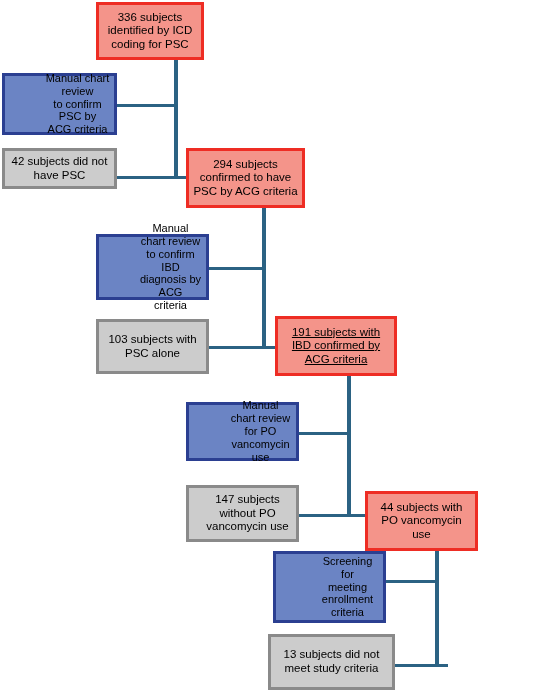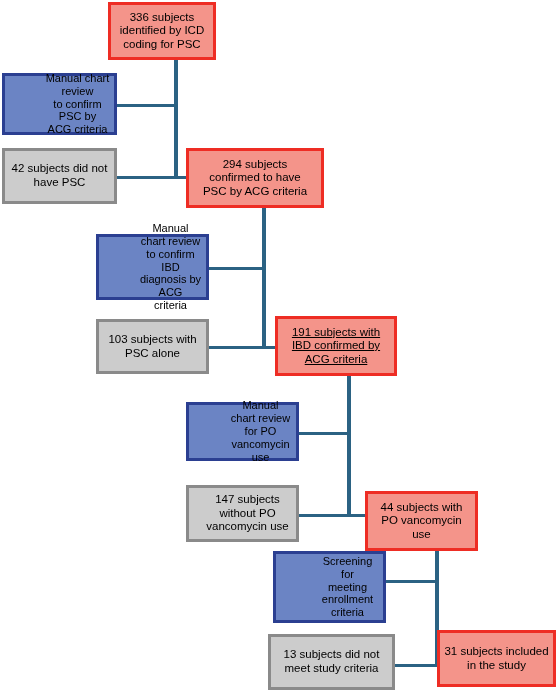--- a/index.html
+++ b/index.html
@@ -63,38 +63,38 @@
   <div class="conn h" style="left:209px;top:346px;width:68px;"></div>
 
   <div class="conn v" style="left:347px;top:375px;height:140px;"></div>
   <div class="conn h" style="left:299px;top:432px;width:50px;"></div>
   <div class="conn h" style="left:299px;top:514px;width:70px;"></div>
 
   <div class="conn v" style="left:435px;top:538px;height:128px;"></div>
   <div class="conn h" style="left:386px;top:580px;width:51px;"></div>
   <div class="conn h" style="left:386px;top:664px;width:62px;"></div>
 
-  <div class="node cohort" style="left:108px;top:2px;width:108px;height:58px;">
+  <div class="node cohort" style="left:96px;top:2px;width:108px;height:58px;">
     <span class="lbl">336 subjects
 identified by ICD
 coding for PSC</span>
   </div>
 
   <div class="node process" style="left:2px;top:73px;width:115px;height:62px;">
     <span class="lbl">Manual chart review
 to confirm PSC by
 ACG criteria</span>
   </div>
 
-  <div class="node exclude" style="left:2px;top:148px;width:115px;height:56px;">
+  <div class="node exclude" style="left:2px;top:148px;width:115px;height:41px;">
     <span class="lbl">42 subjects did not
 have PSC</span>
   </div>
 
-  <div class="node cohort" style="left:186px;top:148px;width:138px;height:60px;">
+  <div class="node cohort" style="left:186px;top:148px;width:119px;height:60px;">
     <span class="lbl">294 subjects
 confirmed to have
 PSC by ACG criteria</span>
   </div>
 
   <div class="node process" style="left:96px;top:234px;width:113px;height:66px;">
     <span class="lbl">Manual chart review
 to confirm IBD
 diagnosis by ACG
 criteria</span>
@@ -133,18 +133,14 @@
     <span class="lbl">Screening for
 meeting enrollment
 criteria</span>
   </div>
 
   <div class="node exclude" style="left:268px;top:634px;width:127px;height:56px;">
     <span class="lbl">13 subjects did not
 meet study criteria</span>
   </div>
 
-  <div class="node cohort" style="left:437px;top:630px;width:119px;height:57px;">
-    <span class="lbl">31 subjects included
-in the study</span>
-  </div>
 
 </div>
 
 </body></html>

